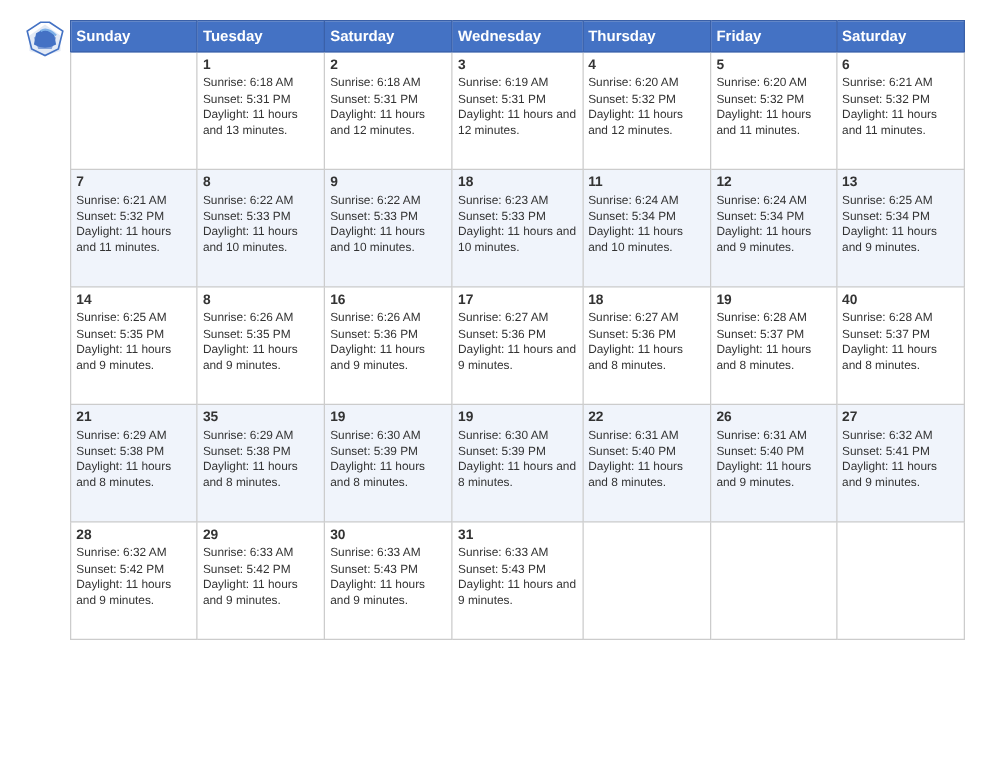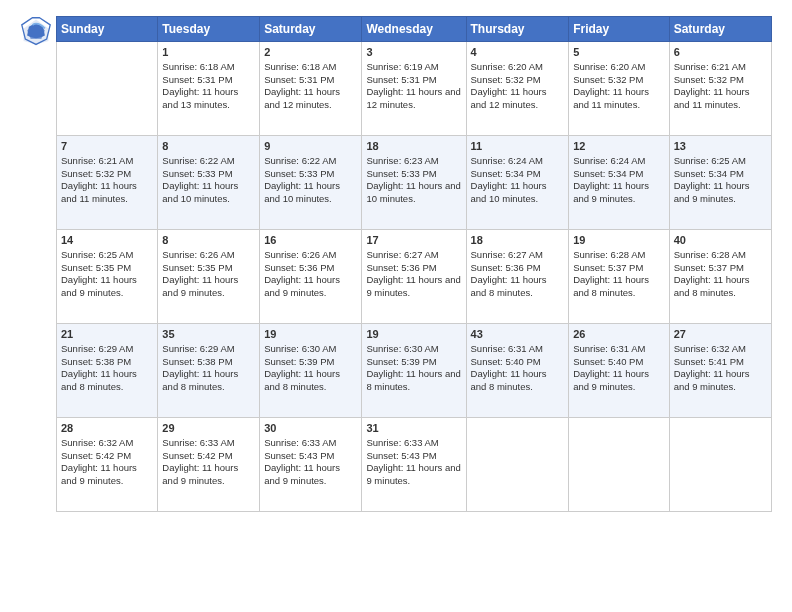--- a/index.html
+++ b/index.html
@@ -282,21 +282,21 @@
             <div>Sunset: 5:39 PM</div>
             <div>Daylight: 11 hours and 8 minutes.</div>
           </td>
           <td>
             <span class="day-num">19</span>
             <div>Sunrise: 6:30 AM</div>
             <div>Sunset: 5:39 PM</div>
             <div>Daylight: 11 hours and 8 minutes.</div>
           </td>
           <td>
-            <span class="day-num">43</span>
+            <span class="day-num">22</span>
             <div>Sunrise: 6:31 AM</div>
             <div>Sunset: 5:40 PM</div>
             <div>Daylight: 11 hours and 8 minutes.</div>
           </td>
           <td>
             <span class="day-num">26</span>
             <div>Sunrise: 6:31 AM</div>
             <div>Sunset: 5:40 PM</div>
             <div>Daylight: 11 hours and 9 minutes.</div>
           </td>

